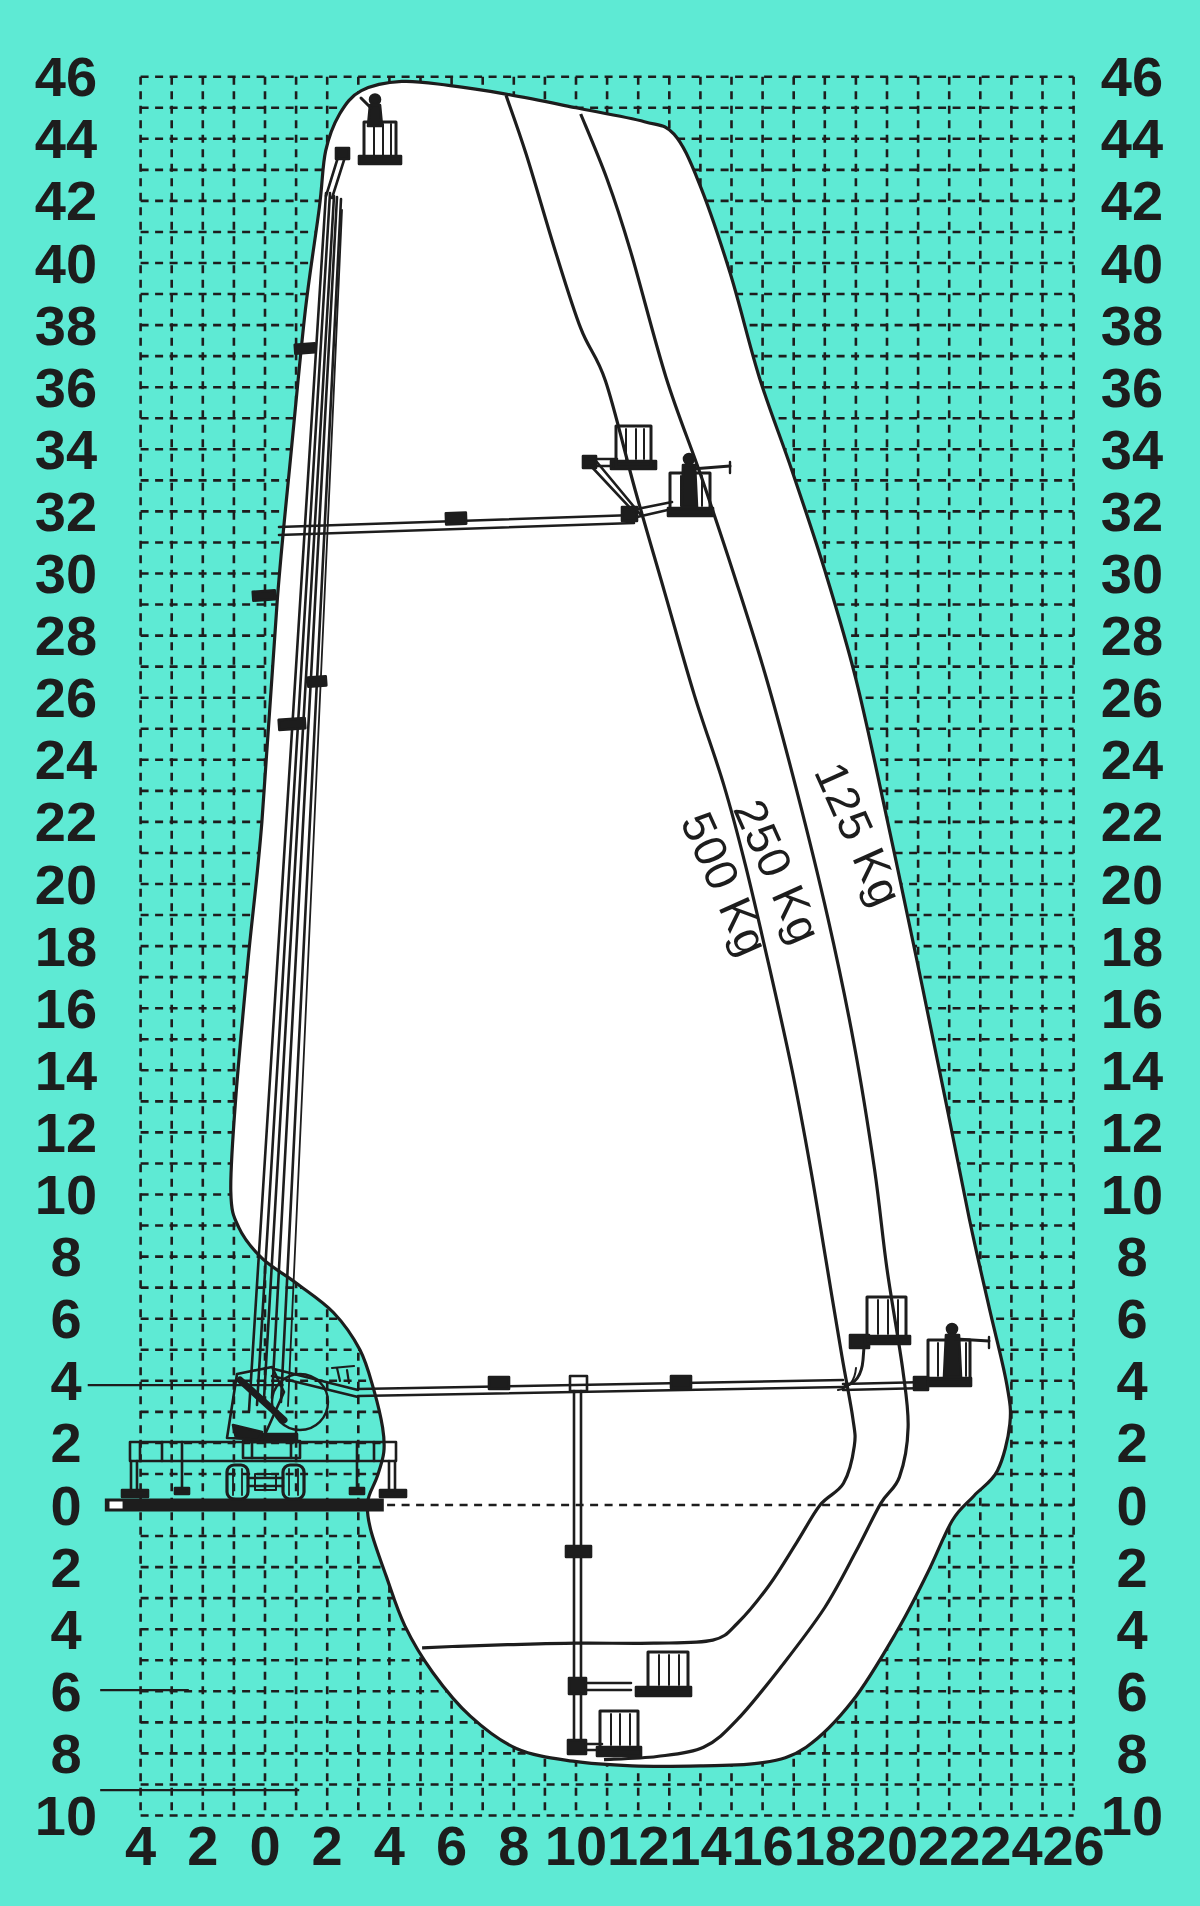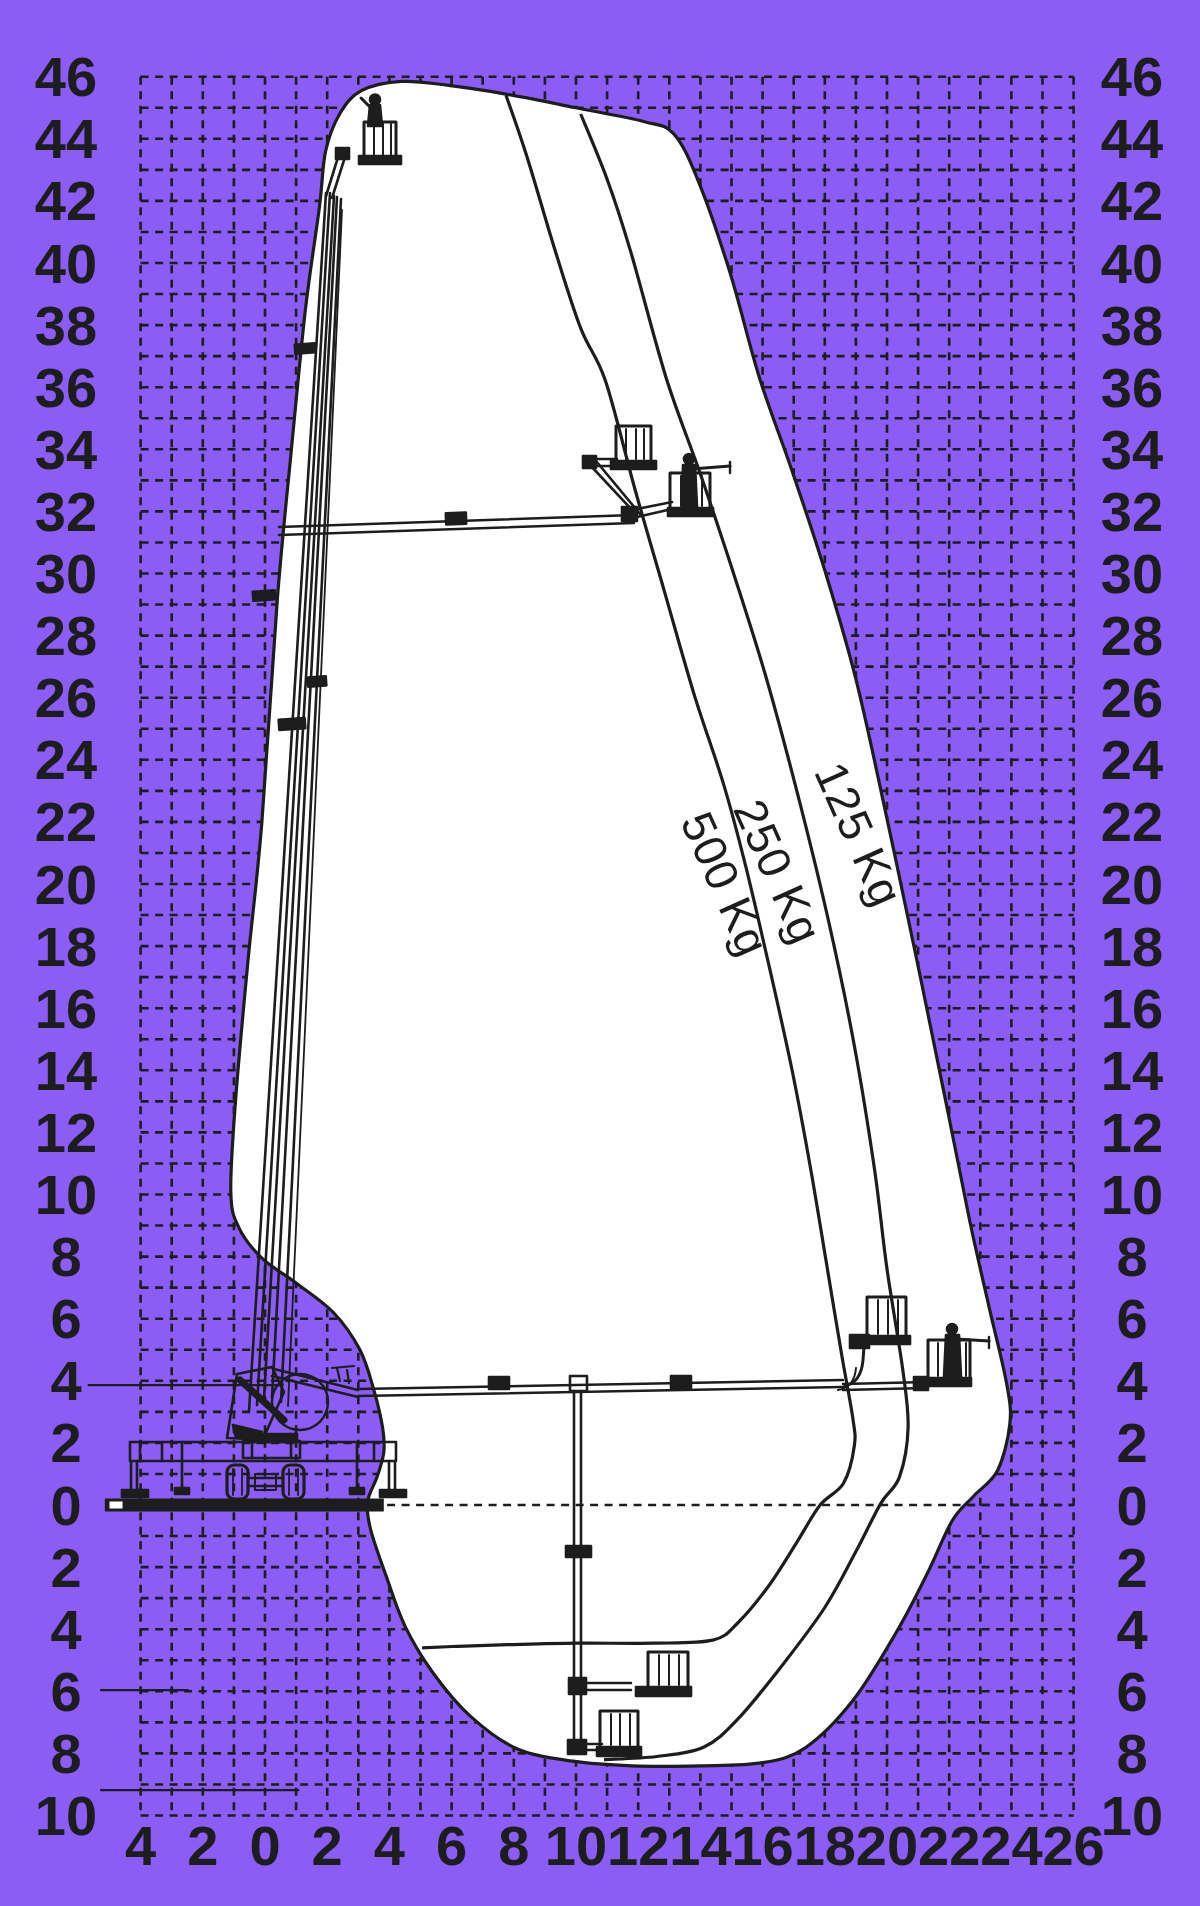--- a/index.html
+++ b/index.html
@@ -1,16 +1,16 @@
 <!DOCTYPE html>
 <html><head>
 <meta charset="utf-8">
 <style>
   html,body{margin:0;padding:0;background:#ffffff;}
-  #stage{position:relative;width:1200px;height:1906px;background:#8b5cf6;overflow:hidden;}
+  #stage{position:relative;width:1200px;height:1906px;background:#5eead4;overflow:hidden;}
   svg{display:block;}
   text{font-family:"Liberation Sans","DejaVu Sans",sans-serif;}
   .tick{font-weight:700;font-size:56px;fill:#1d1d1d;}
   .envlabel{font-weight:400;font-size:46px;fill:#1d1d1d;letter-spacing:1px;}
 </style>
 </head>
 <body>
 
 <div id="stage">
 <svg id="chart" width="1200" height="1906" viewBox="0 0 1200 1906">

